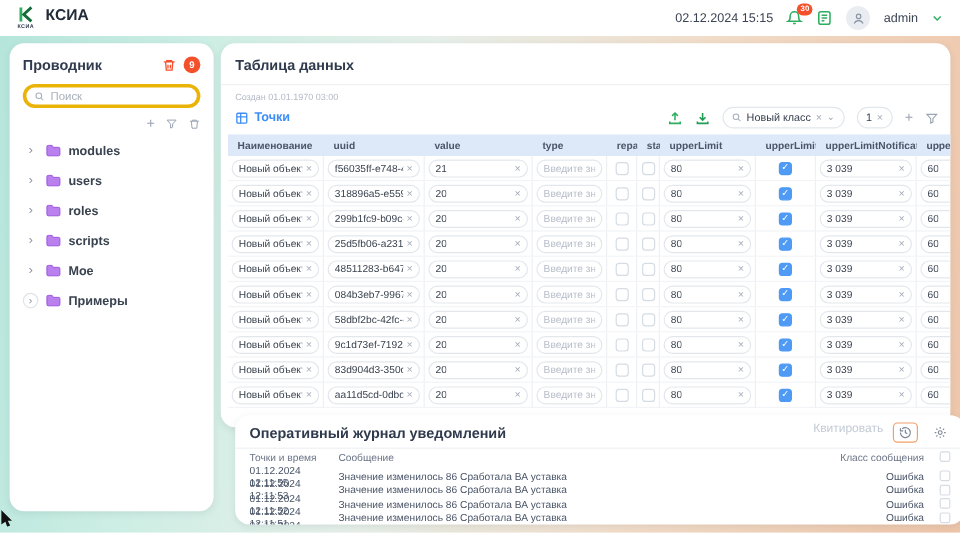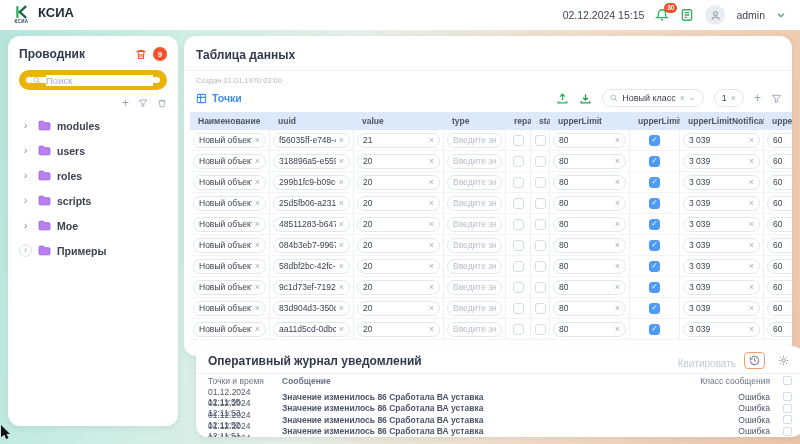--- a/index.html
+++ b/index.html
@@ -26,21 +26,21 @@
   
   .card { position:absolute; background:#fff; border-radius:12px; box-shadow:0 2px 6px rgba(70,85,100,.10); }
 
   
   .sidebar { left:8px; top:36px; width:170px; height:390px; padding:11px 11px; }
   .sb-head { display:flex; align-items:center; justify-content:space-between; }
   .sb-title { font-size:12px; font-weight:700; color:#2f3a4c; }
   .sb-head-right { display:flex; align-items:center; gap:6px; }
   .sb-badge { min-width:14px; height:14px; border-radius:50%; background:#f4502c; color:#fff;
     font-size:8px; font-weight:700; display:flex; align-items:center; justify-content:center; }
-  .search-pill { margin-top:9px; height:20px; border:7px solid #eab308; border-radius:10px;
+  .search-pill { margin-top:9px; height:20px; border:3px solid #eab308; border-radius:10px;
     display:flex; align-items:center; gap:5px; padding:0 7px;justify-content:space-between; }
   .search-pill input { border:none; outline:none; width:100%; font-size:9.5px; color:#39424f; }
   .search-pill input::placeholder { color:#a6aebc; }
   .sb-actions { margin-top:7px; display:flex; justify-content:flex-end; gap:9px; color:#9aa3b2; }
   .sb-actions .abtn { display:flex; align-items:center; cursor:pointer; }
   .plus-glyph { font-size:12px; line-height:1; color:#9aa3b2; font-weight:500; }
   .dir-label { margin-top:9px; font-size:8.5px; color:#8b94a5; }
   .tree { margin-top:4px; }
   .tree-item { display:flex; align-items:center; gap:6px; height:25px; cursor:pointer; }
   .chev { width:13px; text-align:center; font-size:11px; color:#8b94a5; line-height:1; }
@@ -75,29 +75,29 @@
   .pill .pv.ph { color:#b6bdc9; }
   .cbx { width:11px; height:11px; border:1.5px solid #d6dce4; border-radius:3px; background:#fff; cursor:pointer; }
   .cbx.checked { background:#4e9af5; border-color:#4e9af5; color:#fff; font-size:8px;
     display:flex; align-items:center; justify-content:center; line-height:1; }
 
   
   .logpanel { left:196px; top:346px; width:608px; height:91px; overflow:hidden; }
   .log-head { padding:6px 10px 4px 12px; display:flex; align-items:center;
     justify-content:space-between; border-bottom:1px solid #eef0f3; }
   .log-title { font-size:12px; font-weight:700; color:#2f3a4c; }
-  .log-head-right { display:flex; align-items:flex-end; gap:8px; }
+  .log-head-right { display:flex; align-items:flex-start; gap:8px; }
   .ack-btn { font-size:10px; font-weight:500; color:#c3cad5; cursor:pointer; }
   .iconbox { width:21px; height:17px; border-radius:4px; display:flex; align-items:center;
     justify-content:center; color:#7d8696; cursor:pointer; }
   .iconbox.hl { border:1px solid #f0a06a; }
   .loggrid { padding:1px 12px 0; }
   .lrow { display:grid; grid-template-columns:74px 1fr 92px 16px; align-items:center; height:11.6px; }
   .lrow .c1 { font-size:8.5px; color:#4a5568; }
-  .lrow .c2 { font-size:8.5px; color:#4a5568; white-space:nowrap; overflow:hidden;font-weight:bold; }
+  .lrow .c2 { font-size:8.5px; color:#4a5568; white-space:nowrap; overflow:hidden; }
   .lrow .c3 { font-size:8.5px; color:#4a5568; text-align:right; padding-right:6px; }
   .lrow.lhead .c1, .lrow.lhead .c2, .lrow.lhead .c3 { color:#6b7486; }
   .lcbx { width:9px; height:9px; border:1.2px solid #d6dce4; border-radius:2px; cursor:pointer; justify-self:end; }
 
   .cursor { position:absolute; left:1px; top:425px; }
   svg { display:block; }
 </style>
 </head>
 <body>
 

